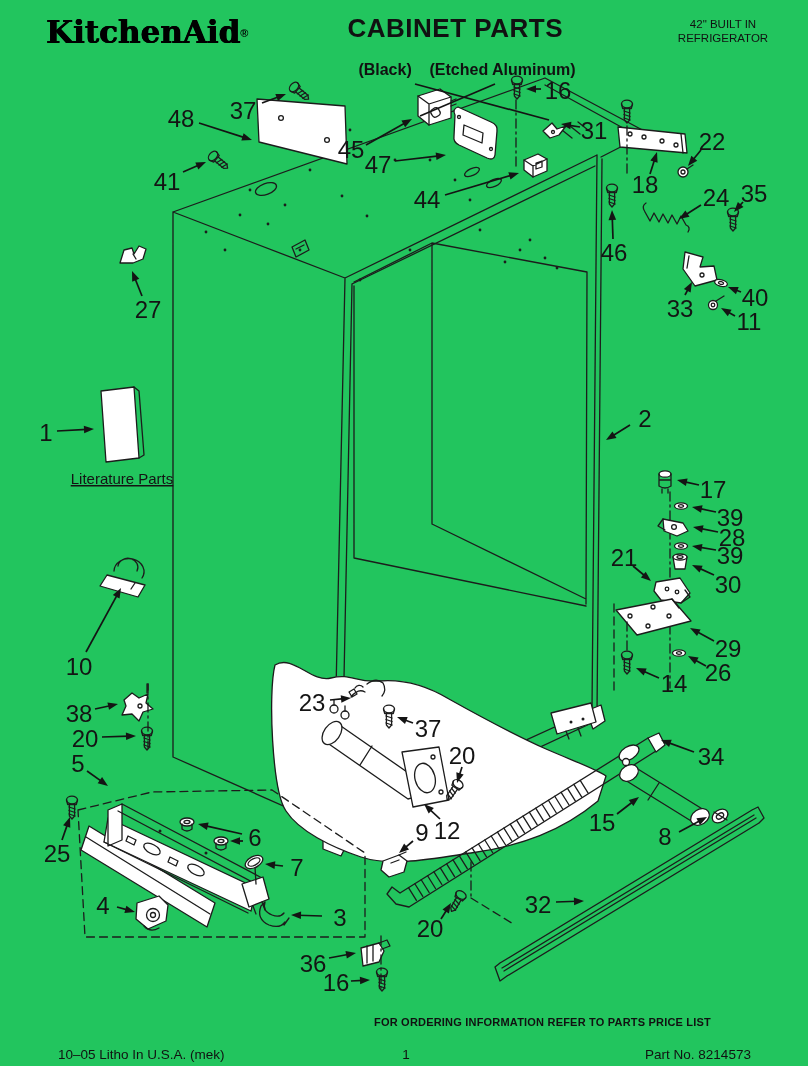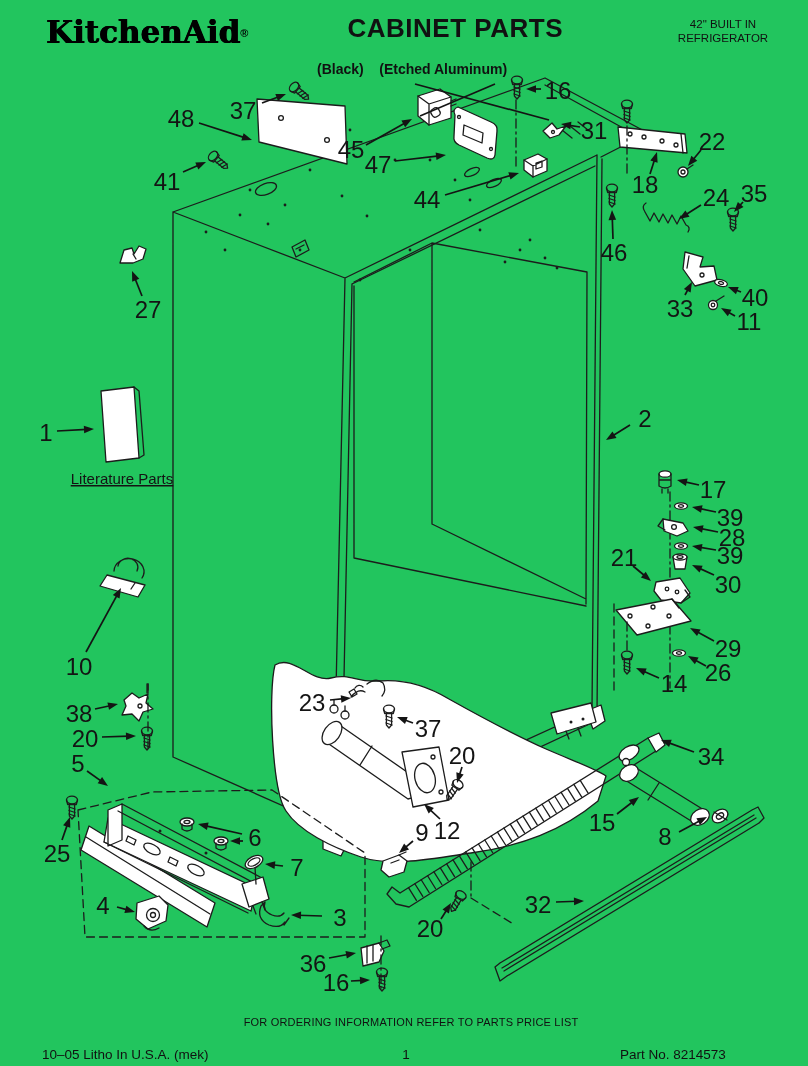--- a/index.html
+++ b/index.html
@@ -4,26 +4,26 @@
 <style>
   html,body{margin:0;padding:0;background:#fff;}
   #page{position:relative;width:808px;height:1066px;background:#22c55e;overflow:hidden;
         font-family:"Liberation Sans",sans-serif;color:#111;}
   .abs{position:absolute;}
   #logo{left:46px;top:14px;font-family:"DejaVu Serif",serif;font-weight:bold;font-size:31px;
         letter-spacing:0px;color:#000;text-shadow:0.6px 0 0 #000,-0.3px 0 0 #000;}
   #logo sup{font-size:11px;vertical-align:6px;font-family:"Liberation Sans",sans-serif;text-shadow:none;}
   #title{left:263px;top:13px;width:300px;text-align:right;font-weight:bold;font-size:26px;letter-spacing:0.5px;}
   #models{left:241px;top:44px;width:350px;text-align:center;font-weight:bold;font-size:15px;}
-  #finish{left:317px;top:61px;width:300px;text-align:left;font-weight:bold;font-size:14px;white-space:pre;}
+  #finish{left:317px;top:61px;width:300px;text-align:center;font-weight:bold;font-size:16px;white-space:pre;}
   #product{left:648px;top:17px;width:150px;text-align:center;font-size:11.5px;line-height:14px;}
-  #ordering{left:111px;top:1016px;width:600px;text-align:center;font-weight:normal;font-size:11px;letter-spacing:0.2px;}
-  #litho{left:42px;top:1047px;font-size:13.5px;}
+  #ordering{left:111px;top:1016px;width:600px;text-align:right;font-weight:bold;font-size:11px;letter-spacing:0.2px;}
+  #litho{left:58px;top:1047px;font-size:13.5px;}
   #pageno{left:356px;top:1047px;width:100px;text-align:center;font-size:13.5px;}
-  #partno{left:620px;top:1047px;width:156px;text-align:left;font-size:13.5px;}
+  #partno{left:620px;top:1047px;width:156px;text-align:center;font-size:13.5px;}
   svg{position:absolute;left:0;top:0;}
   .draw{stroke:#1c1c1c;stroke-width:1.3;fill:none;stroke-linecap:round;stroke-linejoin:round;}
   .wht{fill:#fff;}
   .blk{fill:#1c1c1c;stroke:none;}
   .dsh{stroke-dasharray:8,5;}
   .ddt{stroke-dasharray:9,4,2,4;}
   .callout-text{font-family:"Liberation Sans",sans-serif;font-size:24px;fill:#141414;}
   .lit-text{font-family:"Liberation Sans",sans-serif;font-size:15px;fill:#141414;text-decoration:underline;}
   .leader{stroke:#141414;stroke-width:1.7;fill:none;}
   .ah{fill:#141414;stroke:none;}

